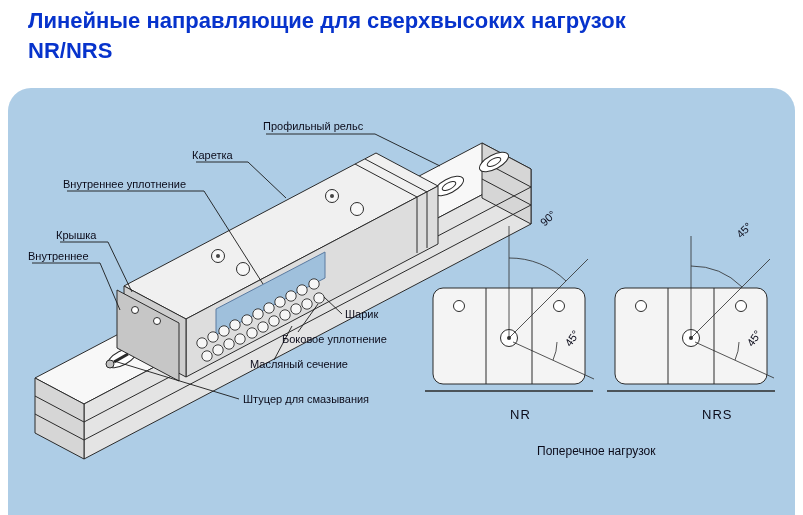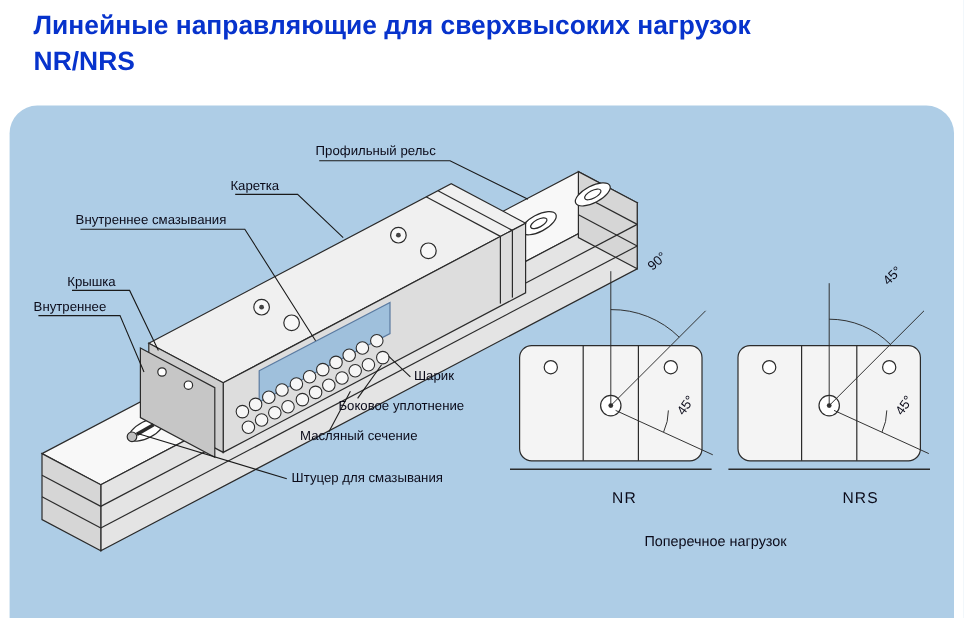--- a/index.html
+++ b/index.html
@@ -168,21 +168,21 @@
           <line x1="683" y1="250" x2="762" y2="171"></line>
           <path d="M683,178 A72,72 0 0 1 734,199"></path>
           <line x1="687" y1="254" x2="766" y2="290"></line>
           <path d="M731,254 A44,44 0 0 1 727,272"></path>
         </g>
       </g>
     </svg>
 
     <div class="lbl" style="left:255px;top:32px">Профильный рельс</div>
     <div class="lbl" style="left:184px;top:61px">Каретка</div>
-    <div class="lbl" style="left:55px;top:90px">Внутреннее смазывания</div>
+    <div class="lbl" style="left:55px;top:90px">Внутреннее уплотнение</div>
     <div class="lbl" style="left:48px;top:141px">Крышка</div>
     <div class="lbl" style="left:20px;top:162px">Внутреннее</div>
     <div class="lbl" style="left:337px;top:220px">Шарик</div>
     <div class="lbl" style="left:274px;top:245px">Боковое уплотнение</div>
     <div class="lbl" style="left:242px;top:270px">Масляный сечение</div>
     <div class="lbl" style="left:235px;top:305px">Штуцер для смазывания</div>
 
     <div class="lbl section-name" style="left:502px;top:320px">NR</div>
     <div class="lbl section-name" style="left:694px;top:320px">NRS</div>
     <div class="lbl caption" style="left:529px;top:357px">Поперечное нагрузок</div>

